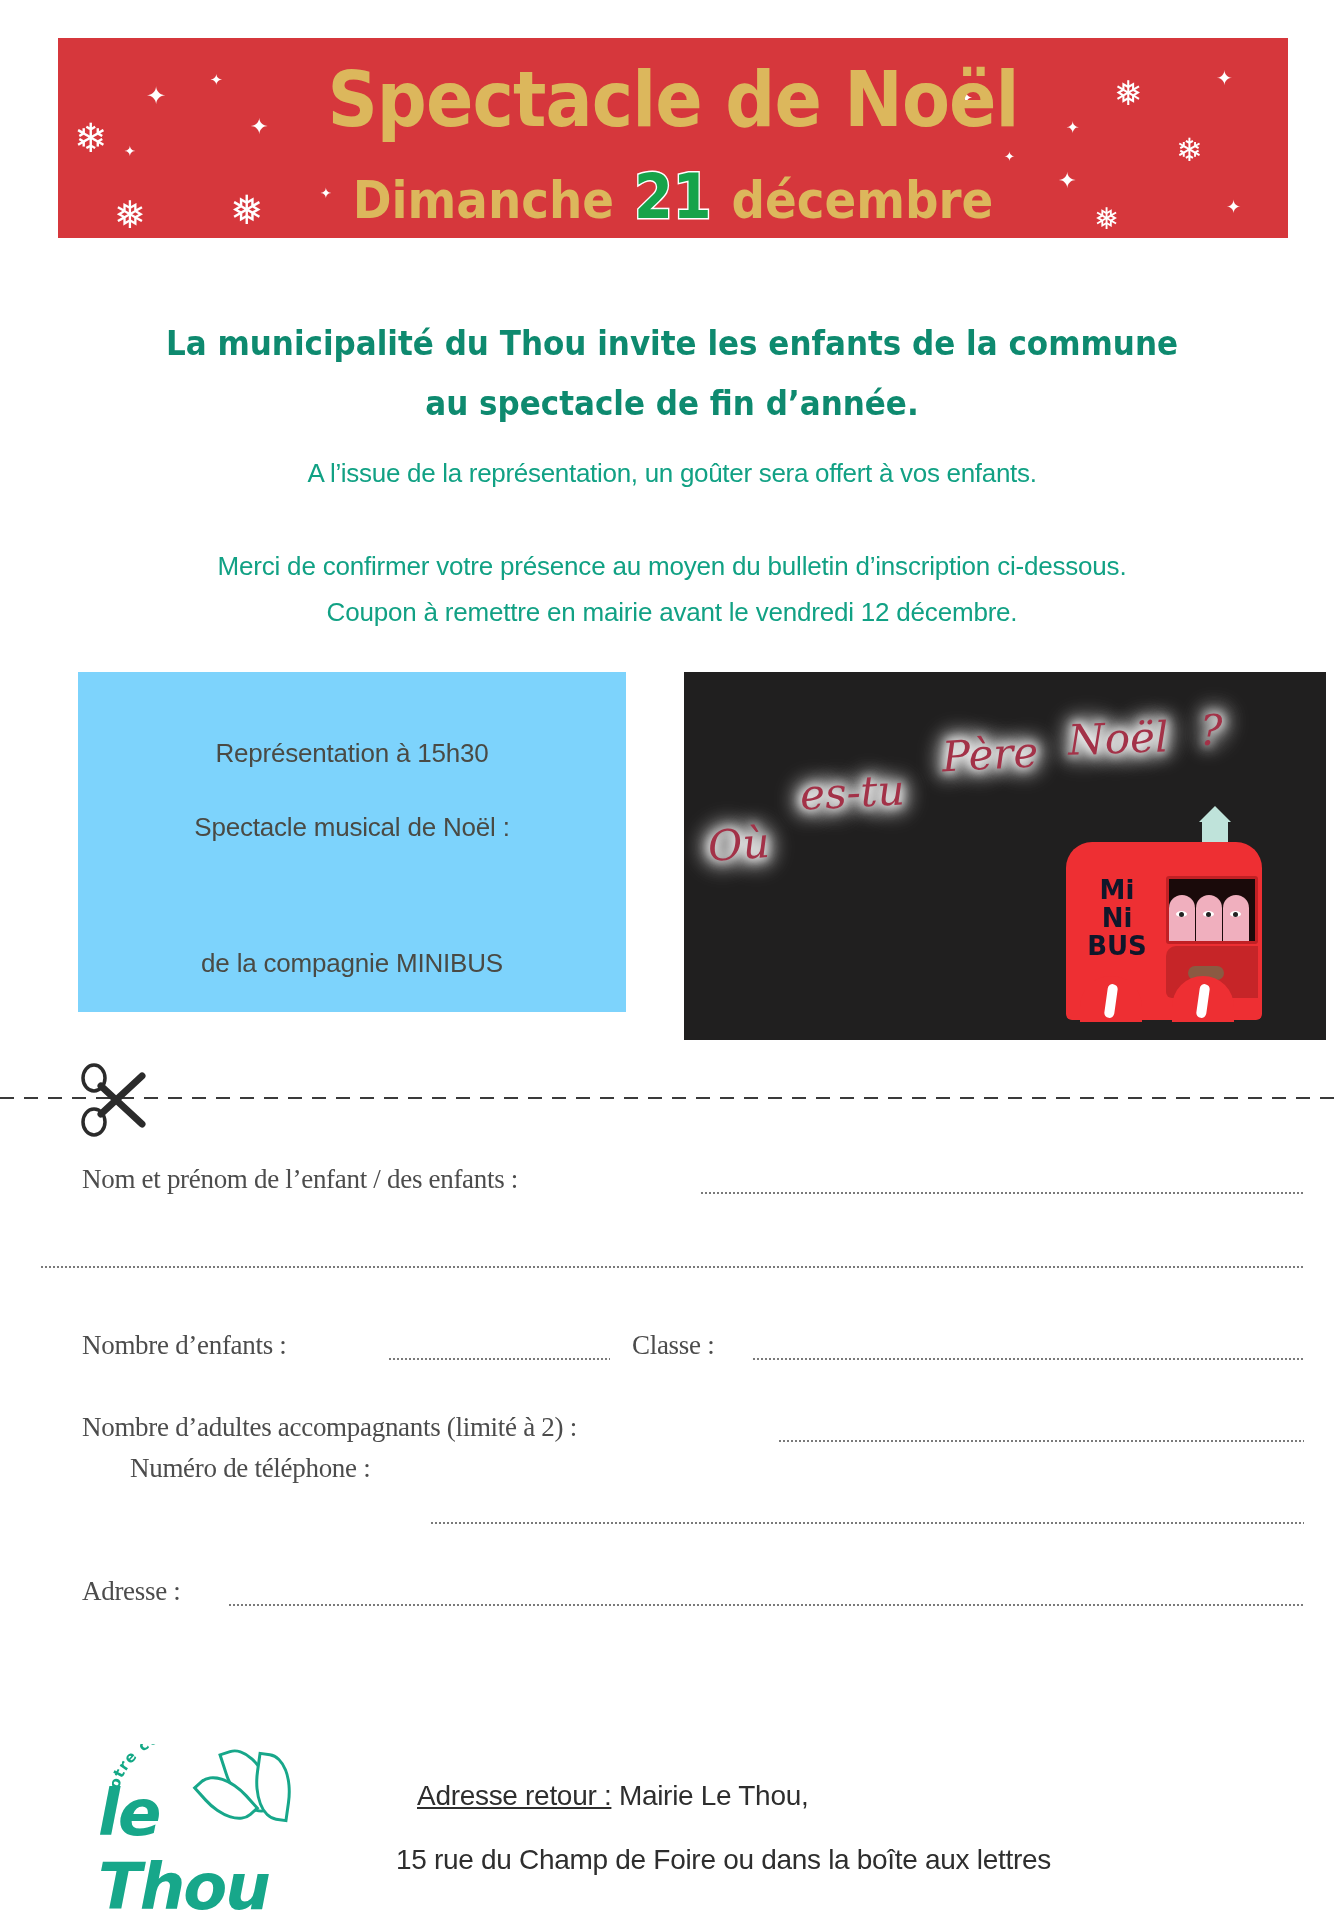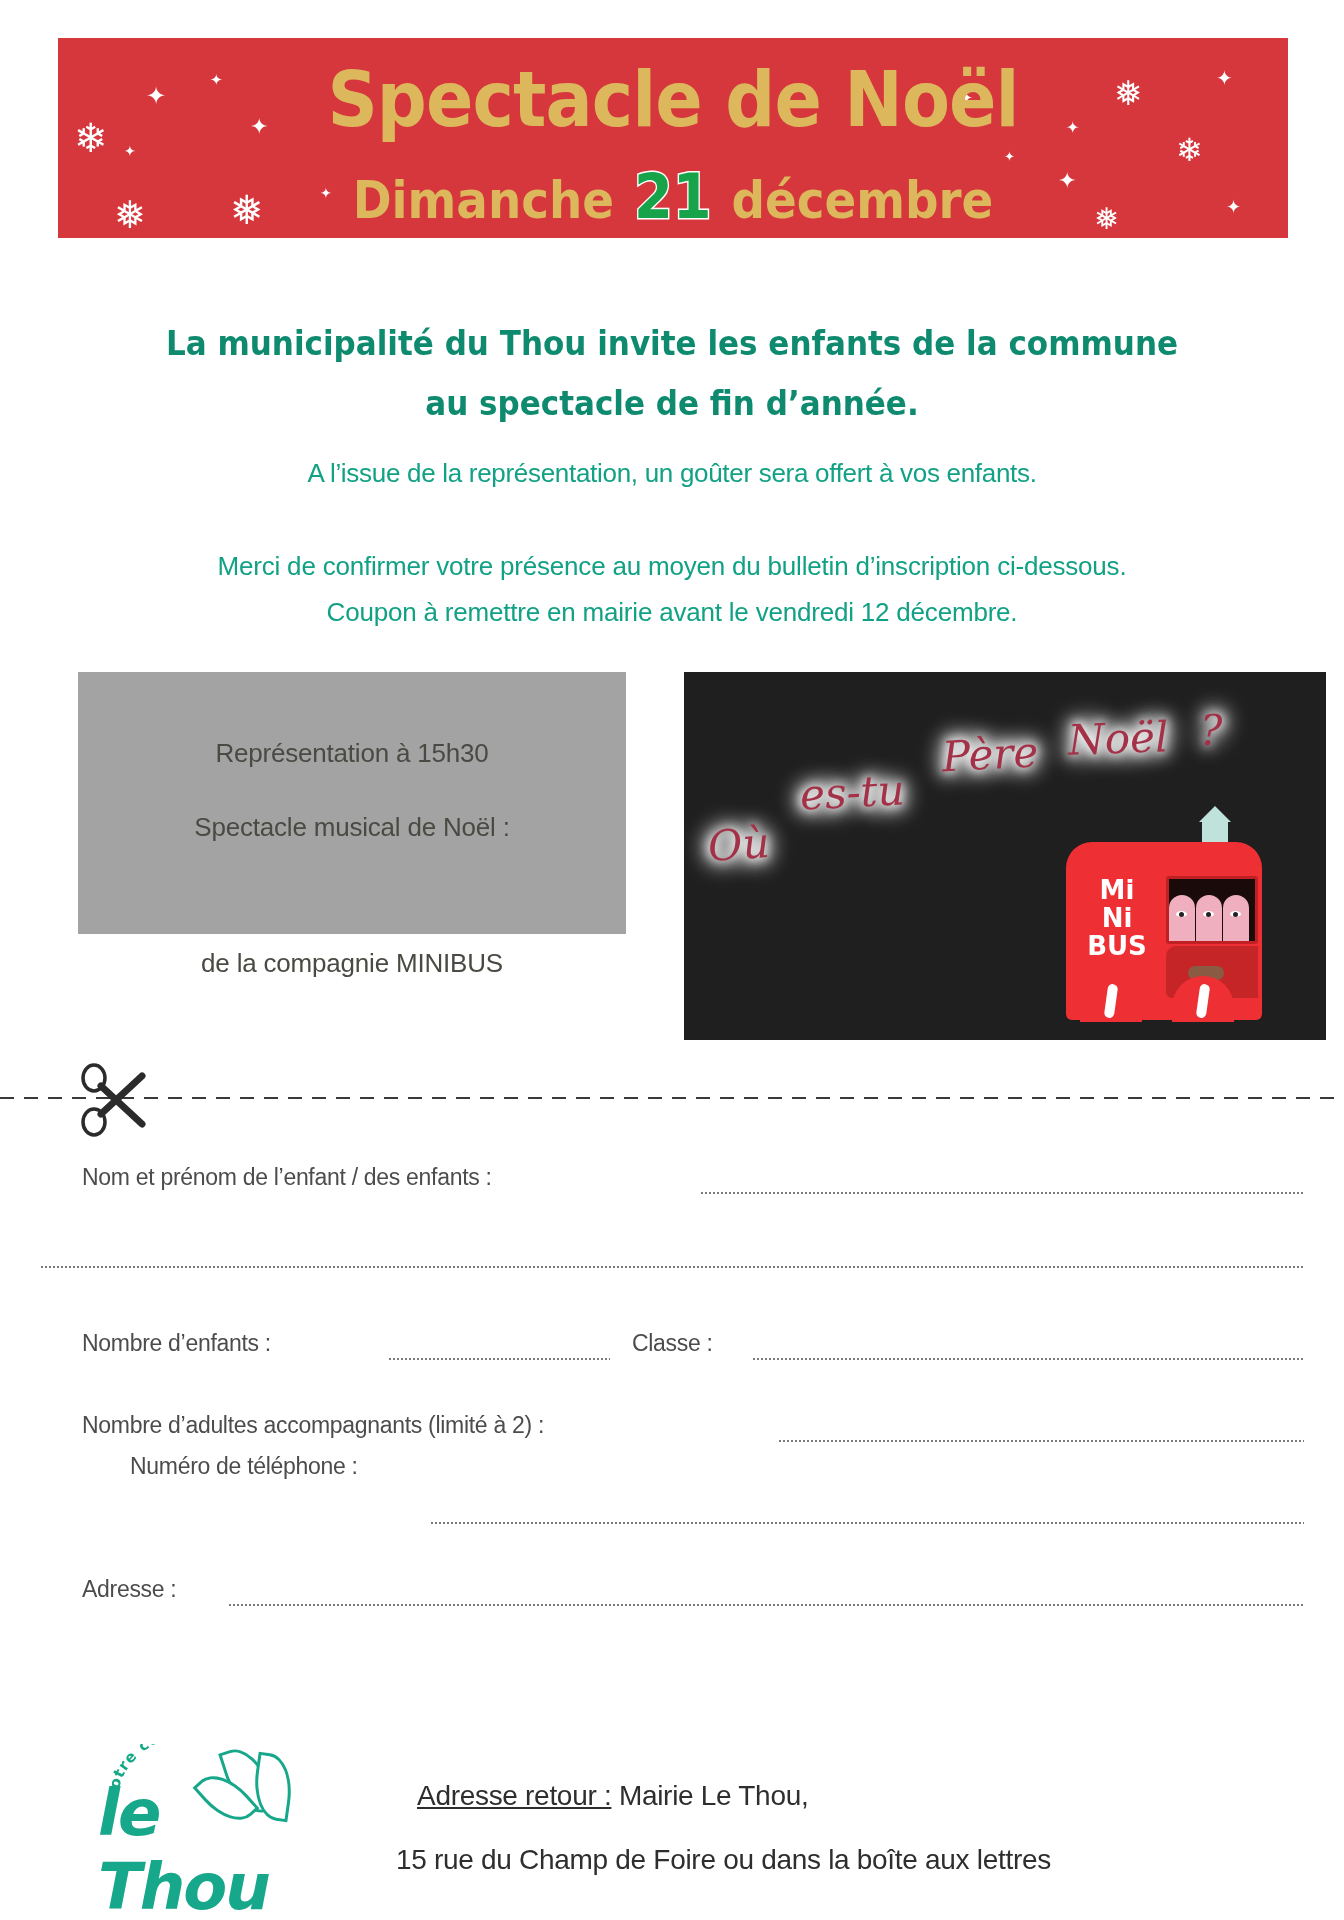--- a/index.html
+++ b/index.html
@@ -75,22 +75,22 @@
     text-align:center;
     color:#11A184;
     font-family:"Liberation Sans", sans-serif;
     font-size:26px;
     line-height:1.45;
     letter-spacing:-0.2px;
   }
 
   
   .beige{
-    position:absolute;left:78px;top:672px;width:548px;height:262px;
-    background:#a3a3a3;
+    position:absolute;left:78px;top:672px;width:548px;height:340px;
+    background:#7dd3fc;
   }
   .beige p{
     margin:0;
     text-align:center;
     color:#4A4A44;
     font-family:"Liberation Sans", sans-serif;
     font-size:26px;
     letter-spacing:-0.2px;
   }
   .beige .r1{position:absolute;left:0;right:0;top:66px;text-align:center;}
@@ -116,21 +116,21 @@
   }
   .bus{
     position:absolute;left:382px;top:148px;width:196px;height:200px;
   }
   .bus-body{
     position:absolute;left:0;top:22px;width:196px;height:178px;
     background:#EE2F33;border-radius:26px 26px 6px 6px;
   }
   .bus-text{
     position:absolute;left:12px;top:34px;width:78px;
-    color:#ffffff;font-family:"DejaVu Sans", sans-serif;font-weight:bold;
+    color:#0f172a;font-family:"DejaVu Sans", sans-serif;font-weight:bold;
     font-size:26px;line-height:1.08;text-align:center;
   }
   .bus-window{
     position:absolute;left:100px;top:34px;width:86px;height:62px;
     background:#1a0a0a;border:3px solid #C02024;border-radius:3px;
     overflow:hidden;display:flex;align-items:flex-end;
   }
   .face{width:26px;height:46px;background:#F0AFBE;border-radius:14px 14px 0 0;position:relative;margin-right:1px;}
   .face::after{content:"";position:absolute;left:7px;top:16px;width:11px;height:6px;background:#ffffff;border-radius:50%;}
   .face::before{content:"";position:absolute;left:10px;top:17px;width:5px;height:5px;background:#222;border-radius:50%;z-index:2;}
@@ -154,22 +154,22 @@
   }
   .scissors{
     position:absolute;left:76px;top:1062px;width:72px;height:76px;
     color:#2b2b2b;
   }
 
   
   .field{
     position:absolute;
     color:#4C4C4C;
-    font-family:Liberation Sans, sans-serif;
-    font-size:23px;
+    font-family:Liberation Serif, serif;
+    font-size:27px;
     letter-spacing:-0.3px;
     white-space:nowrap;
   }
   .dots{
     position:absolute;height:2px;
     background-image:radial-gradient(circle, #7a7a7a 0.8px, transparent 0.9px);
     background-size:4px 2px;
     background-repeat:repeat-x;
   }
 

